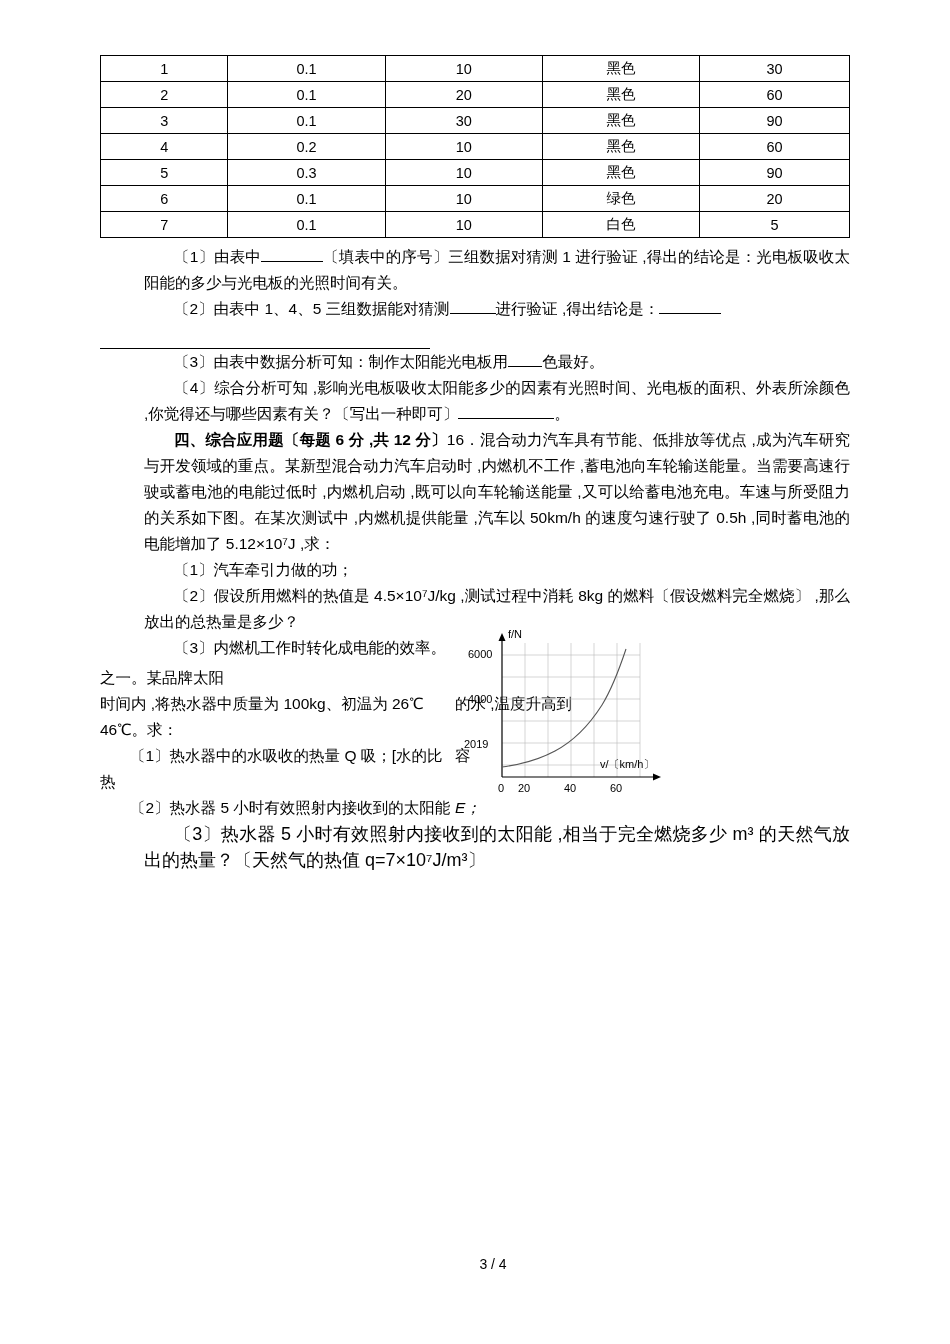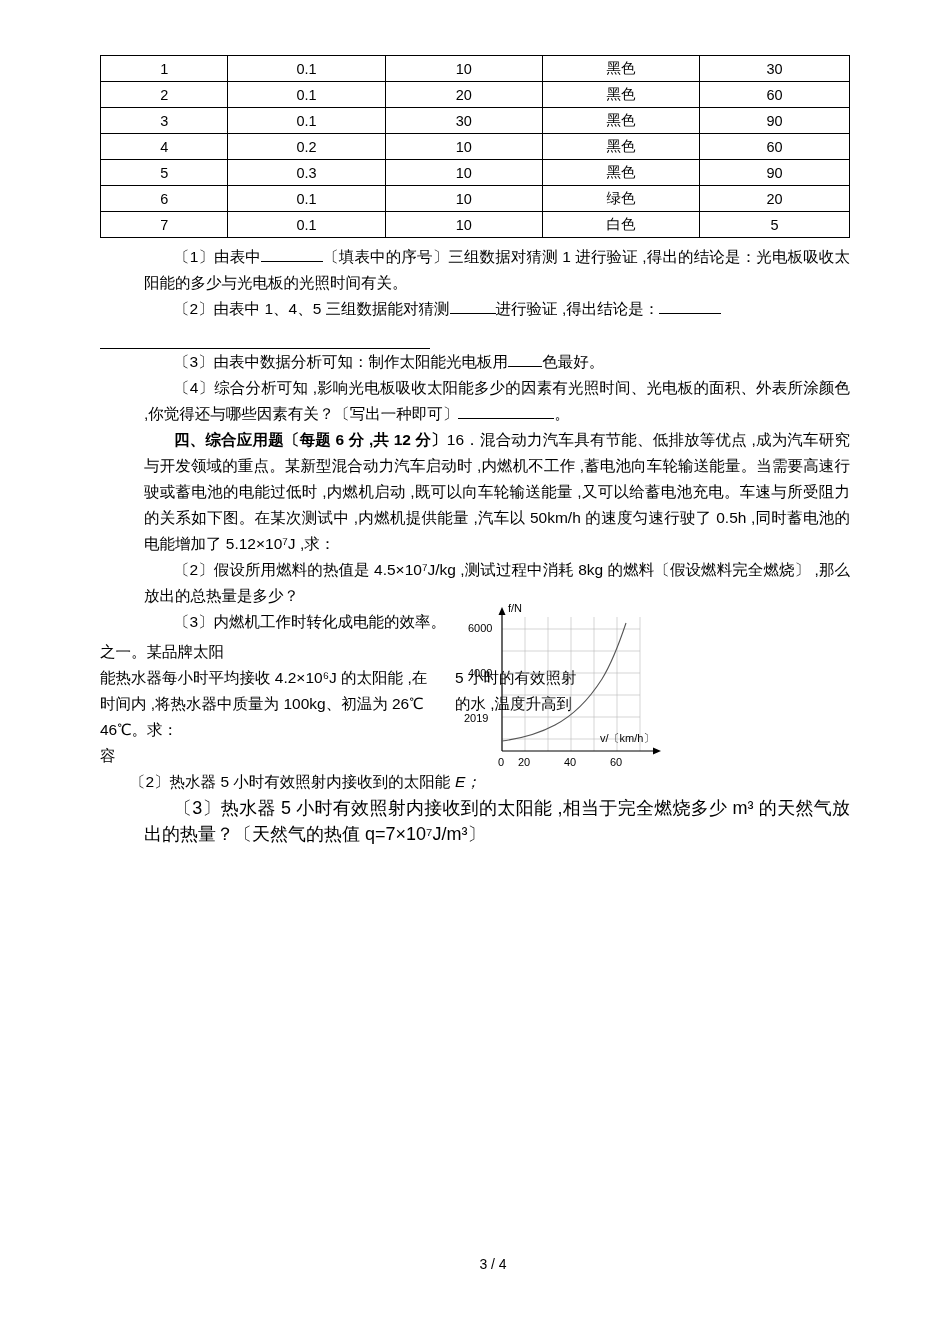--- a/index.html
+++ b/index.html
@@ -192,20 +192,21 @@
     <span>〔3〕由表中数据分析可知：制作太阳能光电板用</span><span class="blank b-short"></span><span>色最好。</span>
   </p>
 
   <p class="para indent">
     <span>〔4〕综合分析可知 ,影响光电板吸收太阳能多少的因素有光照时间、光电板的面积、外表所涂颜色 ,你觉得还与哪些因素有关？〔写出一种即可〕</span><span class="blank b-xlong"></span><span>。</span>
   </p>
 
   <p class="para indent">
     <b class="strong">四、综合应用题〔每题 6 分 ,共 12 分〕</b><span>16．</span><span>混合动力汽车具有节能、低排放等优点 ,成为汽车研究与开发领域的重点。某新型混合动力汽车启动时 ,内燃机不工作 ,蓄电池向车轮输送能量。当需要高速行驶或蓄电池的电能过低时 ,内燃机启动 ,既可以向车轮输送能量 ,又可以给蓄电池充电。车速与所受阻力的关系如下图。在某次测试中 ,内燃机提供能量 ,汽车以 50km/h 的速度匀速行驶了 0.5h ,同时蓄电池的电能增加了 5.12×10⁷J ,求：</span>
   </p>
+  <p class="para indent">〔1〕汽车牵引力做的功；</p>
   <p class="para indent">〔2〕假设所用燃料的热值是 4.5×10⁷J/kg ,测试过程中消耗 8kg 的燃料〔假设燃料完全燃烧〕 ,那么放出的总热量是多少？</p>
   <p class="para indent">〔3〕内燃机工作时转化成电能的效率。</p>
 
   <div class="sec17">
 
     <div class="chart-wrap">
       <svg width="220" height="195" viewBox="0 0 220 195">
 
         <g stroke="#bbbbbb" stroke-width="0.6">
           <line x1="42" y1="30" x2="180" y2="30"></line>
@@ -238,36 +239,35 @@
         <text x="104" y="167">40</text>
         <text x="150" y="167">60</text>
         <text x="140" y="143">v/〔km/h〕</text>
       </svg>
     </div>
 
     <div class="row-flex">
       <div class="q17-text">之一。某品牌太阳</div>
     </div>
 
-    <div class="row-flex">
-      <div class="col-left q17-text">能热水器每小时平均接收 4.2×10⁶J 的太阳能 ,在</div>
-      <div class="q17-text">5 小时的有效照射</div>
-    </div>
 
     <div class="row-flex">
       <div class="col-left q17-text">时间内 ,将热水器中质量为 100kg、初温为 26℃</div>
       <div class="q17-text">的水 ,温度升高到</div>
     </div>
 
     <div class="row-flex">
       <div class="col-left q17-text">46℃。求：</div>
       <div class="q17-text">&nbsp;</div>
     </div>
 
     <div class="row-flex">
+      <div class="col-left q17-text">
+        <span style="display:inline-block;text-indent:30px;">〔1〕热水器中的水吸收的热量 Q 吸；[水的比热</span>
+      </div>
       <div class="q17-text">容</div>
     </div>
 
 
     <div class="row-flex">
       <div class="col-left q17-text">
         <span style="display:inline-block;text-indent:30px;">〔2〕热水器 5 小时有效照射内接收到的太阳能</span>
       </div>
       <div class="q17-text" style="font-style:italic;">E；</div>
     </div>

